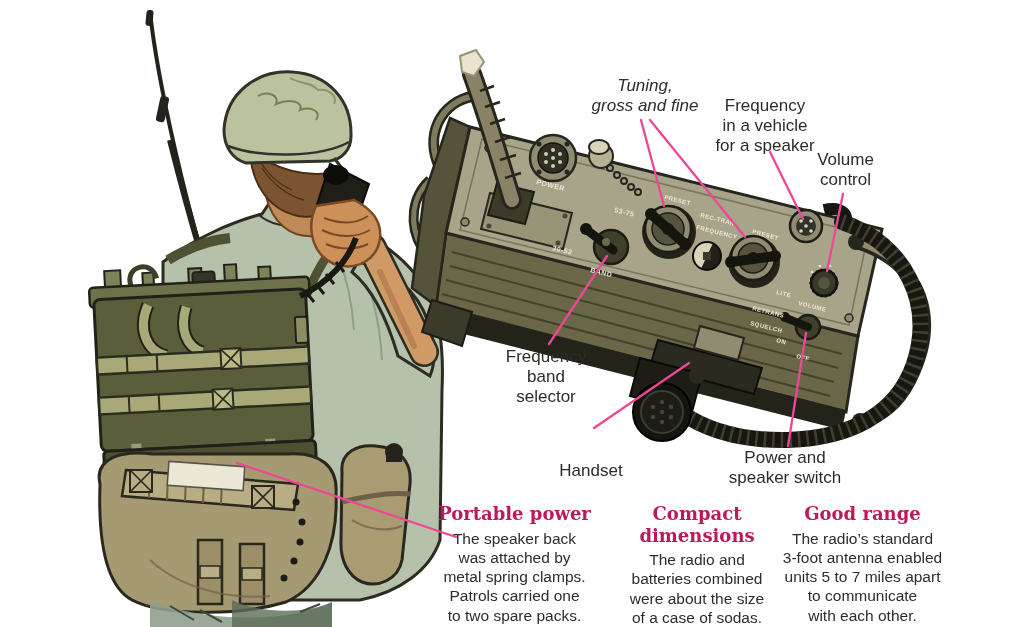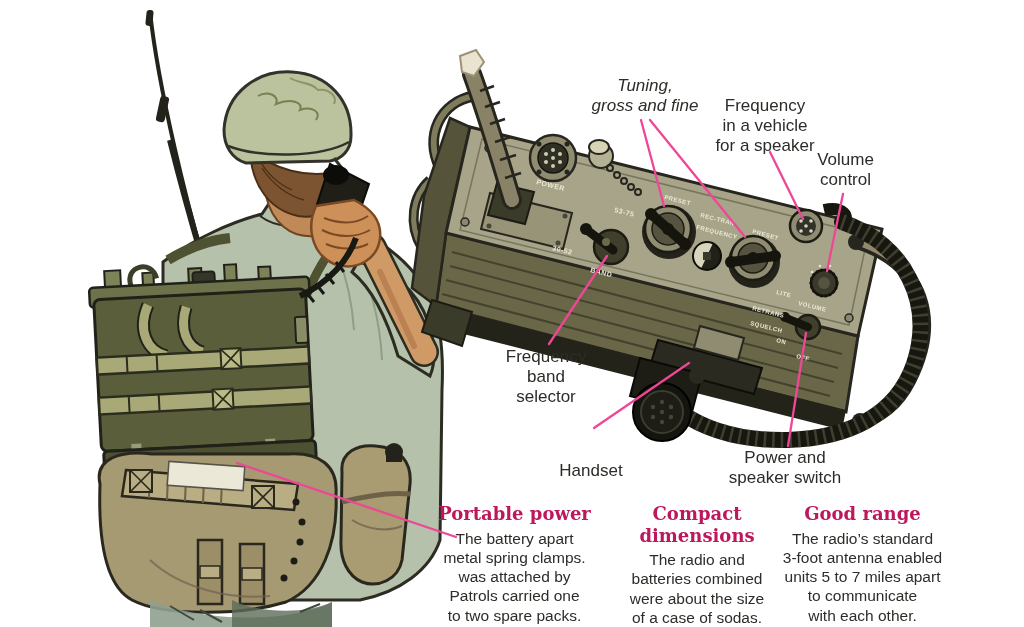--- a/index.html
+++ b/index.html
@@ -347,23 +347,23 @@
 
 <div class="callout" style="top:448px;left:700px;width:170px;">
   <div>Power and</div>
   <div>speaker switch</div>
 </div>
 
 <div class="fact" style="top:503px;left:432px;width:165px;">
   <div class="fh-wrap">
     <div class="fh">Portable power</div>
   </div>
-  <div class="fb">The battery apart</div>
+  <div class="fb">The speaker back</div>
+  <div class="fb">was attached by</div>
   <div class="fb">metal spring clamps.</div>
-  <div class="fb">was attached by</div>
   <div class="fb">Patrols carried one</div>
   <div class="fb">to two spare packs.</div>
 </div>
 
 <div class="fact" style="top:503px;left:612px;width:170px;">
   <div class="fh-wrap">
     <div class="fh">Compact</div>
     <div class="fh">dimensions</div>
   </div>
   <div class="fb">The radio and</div>

